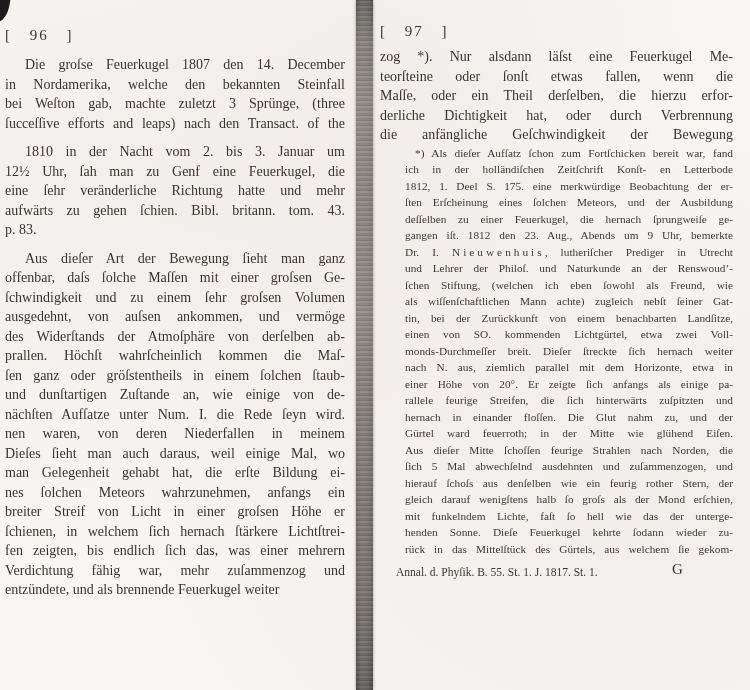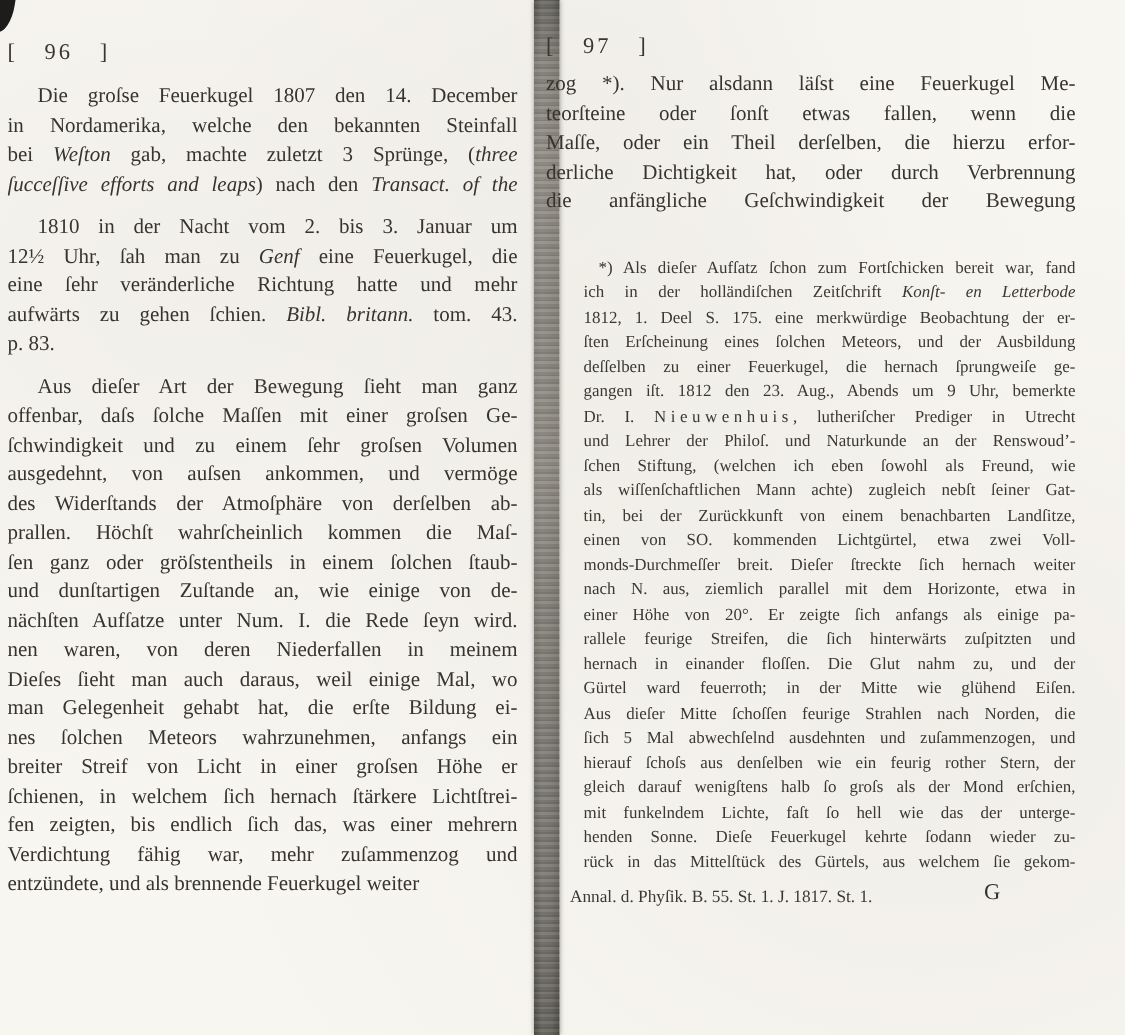--- a/index.html
+++ b/index.html
@@ -21,39 +21,39 @@
   .gutter{
     position:absolute;left:356px;top:0;width:17px;height:690px;
     background:
       repeating-linear-gradient(180deg, rgba(35,35,32,.16) 0 1px, rgba(255,255,255,.06) 1px 3px, rgba(60,60,55,.10) 3px 5px),
       linear-gradient(90deg, rgba(90,88,82,.25), rgba(140,137,129,.55) 30%, rgba(130,127,119,.55) 70%, rgba(90,88,82,.3)),
       linear-gradient(180deg,#4d4c48 0%,#8d8a83 6%,#a5a199 15%,#97948c 30%,#a29e96 45%,#8a8780 58%,#7c7a73 72%,#716f69 85%,#5c5a55 94%,#45443f 100%);
     box-shadow:0 0 3px rgba(90,88,80,.55);
   }
   .page{position:absolute;}
   .page-left{left:5px;top:26px;width:340px;}
-  .page-right{left:364px;top:22px;width:353px;}
+  .page-right{left:380px;top:22px;width:353px;}
   .pagenum{
     font-size:15px;letter-spacing:2px;word-spacing:12px;
     height:19px;line-height:19px;color:#3a362f;
   }
   .page-left .pagenum{margin-bottom:10px;}
   .page-right .pagenum{margin-bottom:6px;}
   .main{font-size:14px;}
   .main .line{
     height:19.5px;line-height:19.5px;overflow:hidden;
     text-align:justify;text-align-last:justify;
   }
   .para + .para{margin-top:9px;}
   .line.last{text-align-last:left;}
   .main .line.ind{text-indent:20px;}
-  .it{font-style:italic;}
+  .it{}
   .spc{letter-spacing:3px;font-family:Liberation Serif, serif;}
   .footnote{
-    margin-top:26px;margin-left:25px;width:328px;font-size:11.3px;color:#3c3831;
+    margin-left:25px;width:328px;font-size:11.3px;color:#3c3831;
   }
   .footnote .line{
     height:16.5px;line-height:16.5px;overflow:hidden;
     text-align:justify;text-align-last:justify;
   }
   .footnote .line.ind{text-indent:10px;}
   .sigline{
     position:relative;margin-top:7px;margin-left:16px;
     font-size:11.5px;height:17px;line-height:17px;color:#3c3831;
   }

